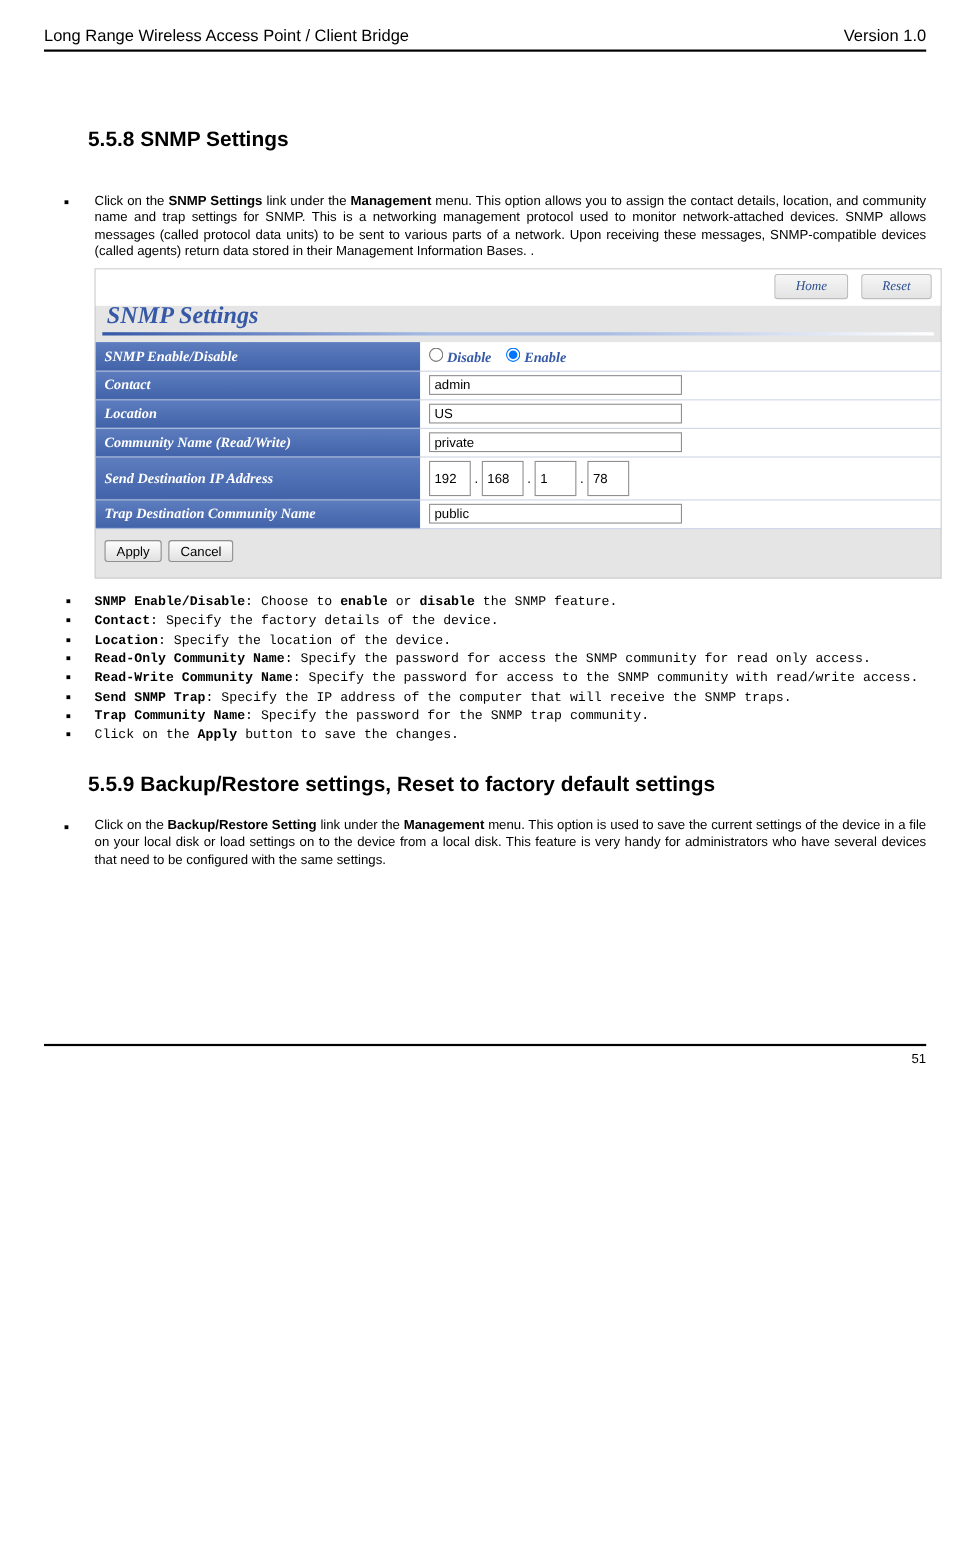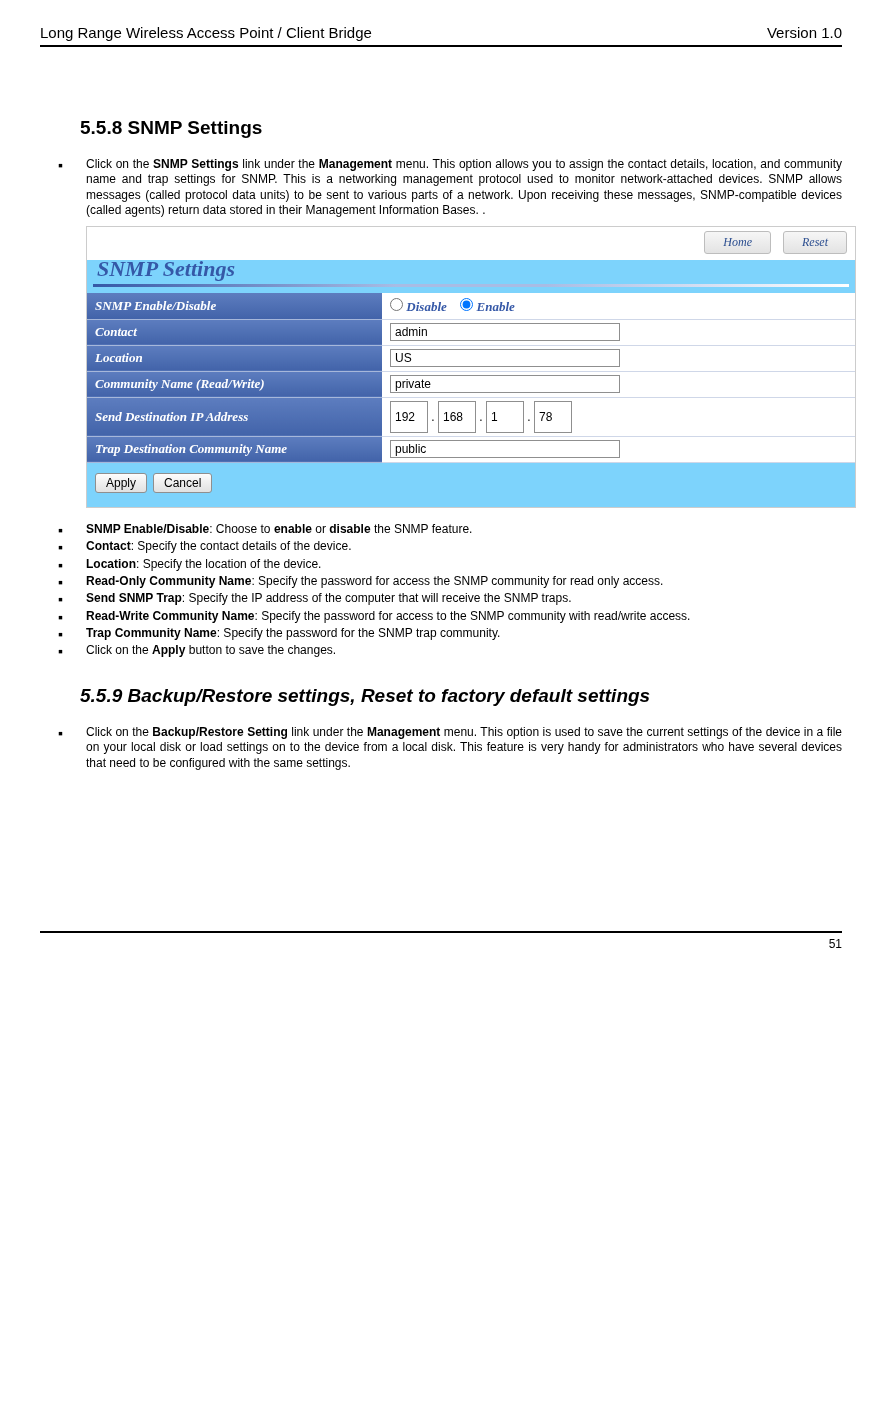--- a/index.html
+++ b/index.html
@@ -17,29 +17,28 @@
     justify-content: space-between;
     border-bottom: 2px solid #000;
     padding-bottom: 4px;
     margin-bottom: 70px;
     font-size: 15px;
   }
   .section-heading {
     font-weight: bold;
     font-size: 19px;
     margin-left: 40px;
-    margin-bottom: 18px;
+    margin-bottom: 36px;
   }
   .section-heading2 {
     font-weight: bold;
     font-size: 19px;
     margin-left: 40px;
     margin-top: 26px;
     margin-bottom: 18px;
-    font-style: italic;
   }
   ul.body-list {
     list-style: none;
     margin-left: 18px;
   }
   ul.body-list > li {
     position: relative;
     padding-left: 28px;
     text-align: justify;
     line-height: 1.28;
@@ -53,21 +52,21 @@
     top: 0;
     font-size: 14px;
   }
   .bold { font-weight: bold; }
 
   
   .screenshot {
     margin: 8px 0 12px 46px;
     width: 770px;
     border: 1px solid #ccc;
-    background: #7dd3fc;
+    background: #e5e5e5;
     font-size: 12px;
   }
   .top-btns {
     display: flex;
     justify-content: flex-end;
     gap: 12px;
     padding: 4px 8px 6px 8px;
     background: #fff;
   }
   .top-btn {
@@ -199,38 +198,38 @@
       <td class="val"><input class="tinput wide" value="public" style=""></td>
     </tr>
   </tbody>
     </table>
   <div class="btn-row">
     <button class="std-btn">Apply</button>
     <button class="std-btn">Cancel</button>
   </div>
 </div>
 
-<ul class="body-list" style="margin-top:14px;">
+<ul class="body-list" style="margin-top:14px;font-family:Liberation Mono, monospace;">
   <li>
     <span class="bold">SNMP Enable/Disable</span><span>: Choose to </span><span class="bold">enable</span><span> or </span><span class="bold">disable</span><span> the SNMP feature.</span>
   </li>
   <li>
-    <span class="bold">Contact</span><span>: Specify the contact details of the device.</span>
+    <span class="bold">Contact</span><span>: Specify the factory details of the device.</span>
   </li>
   <li>
     <span class="bold">Location</span><span>: Specify the location of the device.</span>
   </li>
   <li>
     <span class="bold">Read-Only Community Name</span><span>: Specify the password for access the SNMP community for read only access.</span>
   </li>
   <li>
+    <span class="bold">Read-Write Community Name</span><span>: Specify the password for access to the SNMP community with read/write access.</span>
+  </li>
+  <li>
     <span class="bold">Send SNMP Trap</span><span>: Specify the IP address of the computer that will receive the SNMP traps.</span>
-  </li>
-  <li>
-    <span class="bold">Read-Write Community Name</span><span>: Specify the password for access to the SNMP community with read/write access.</span>
   </li>
   <li>
     <span class="bold">Trap Community Name</span><span>: Specify the password for the SNMP trap community.</span>
   </li>
   <li>
     <span>Click on the </span><span class="bold">Apply</span><span> button to save the changes.</span>
   </li>
 </ul>
 
 <div class="section-heading2">5.5.9   Backup/Restore settings, Reset to factory default settings</div>

